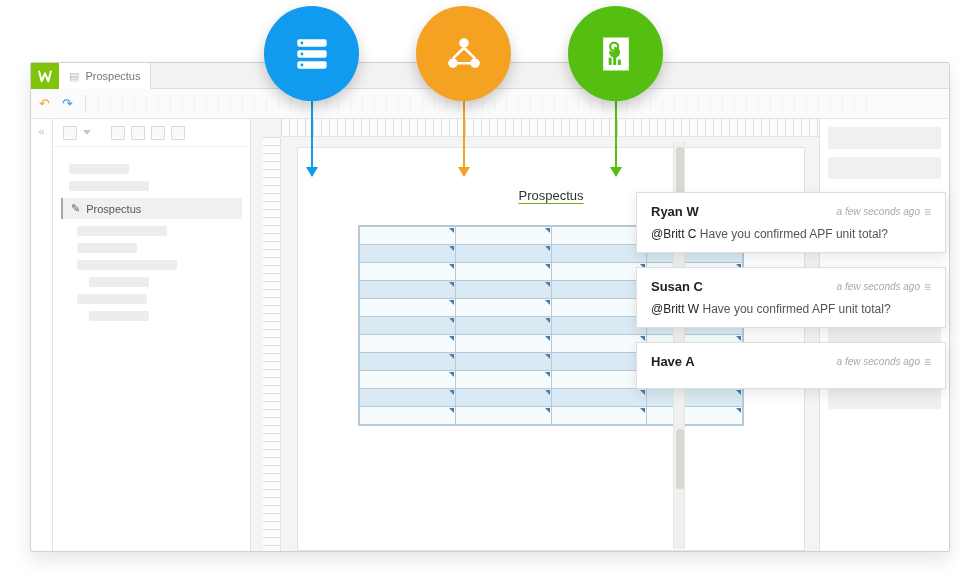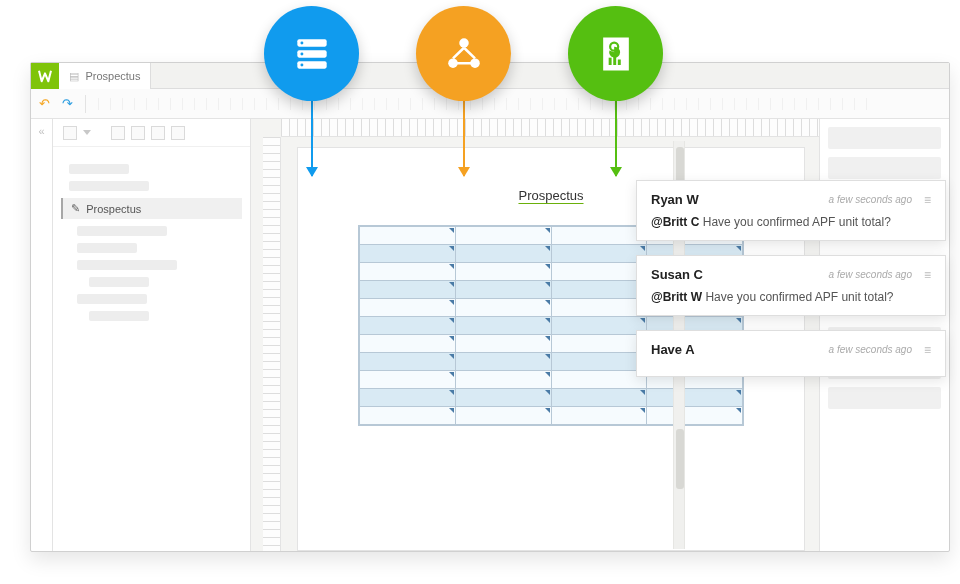--- a/index.html
+++ b/index.html
@@ -74,29 +74,29 @@
   .c-green { left:568px; background:#55bf11; }
   .circle svg { width:44px; height:44px; fill:#fff; }
 
   .pointer { position:absolute; top:100px; width:2px; height:76px; z-index:45; }
   .pointer::after { content:""; position:absolute; bottom:-1px; left:-5px; width:0; height:0; border-left:6px solid transparent; border-right:6px solid transparent; }
   .p-blue { left:311px; background:#109bee; } .p-blue::after { border-top:10px solid #109bee; }
   .p-orange { left:463px; background:#f5a122; } .p-orange::after { border-top:10px solid #f5a122; }
   .p-green { left:615px; background:#55bf11; } .p-green::after { border-top:10px solid #55bf11; }
 
   
-  .comments { position:absolute; right:14px; top:180px; width:310px; z-index:60; }
+  .comments { position:absolute; right:14px; top:192px; width:310px; z-index:60; }
   .card { background:#fff; border:1px solid #dedede; box-shadow:0 4px 12px rgba(0,0,0,0.1); padding:11px 14px; margin-bottom:14px; }
   .card-head { display:flex; justify-content:space-between; align-items:center; margin-bottom:8px; }
   .card-user { font-size:13px; font-weight:600; color:#222; }
-  .card-meta { display:flex; align-items:center; gap:12px; }
+  .card-meta { display:flex; align-items:center; gap:4px; }
   .card-time { font-size:10px; font-style:italic; color:#aaa; }
   .card-menu { font-size:12px; color:#bbb; line-height:1; }
   .card-body { font-size:12px; color:#555; }
-  .card-body .mention { font-weight:700; color:#222; }
+  .card-body .mention { font-weight:400; color:#222; }
 
 </style>
 </head>
 <body>
 
 <div class="circle c-blue">
   <svg viewBox="0 0 24 24">
       <rect x="4" y="4" width="16" height="4" rx="1"></rect>
       <rect x="4" y="10" width="16" height="4" rx="1"></rect>
       <rect x="4" y="16" width="16" height="4" rx="1"></rect>

